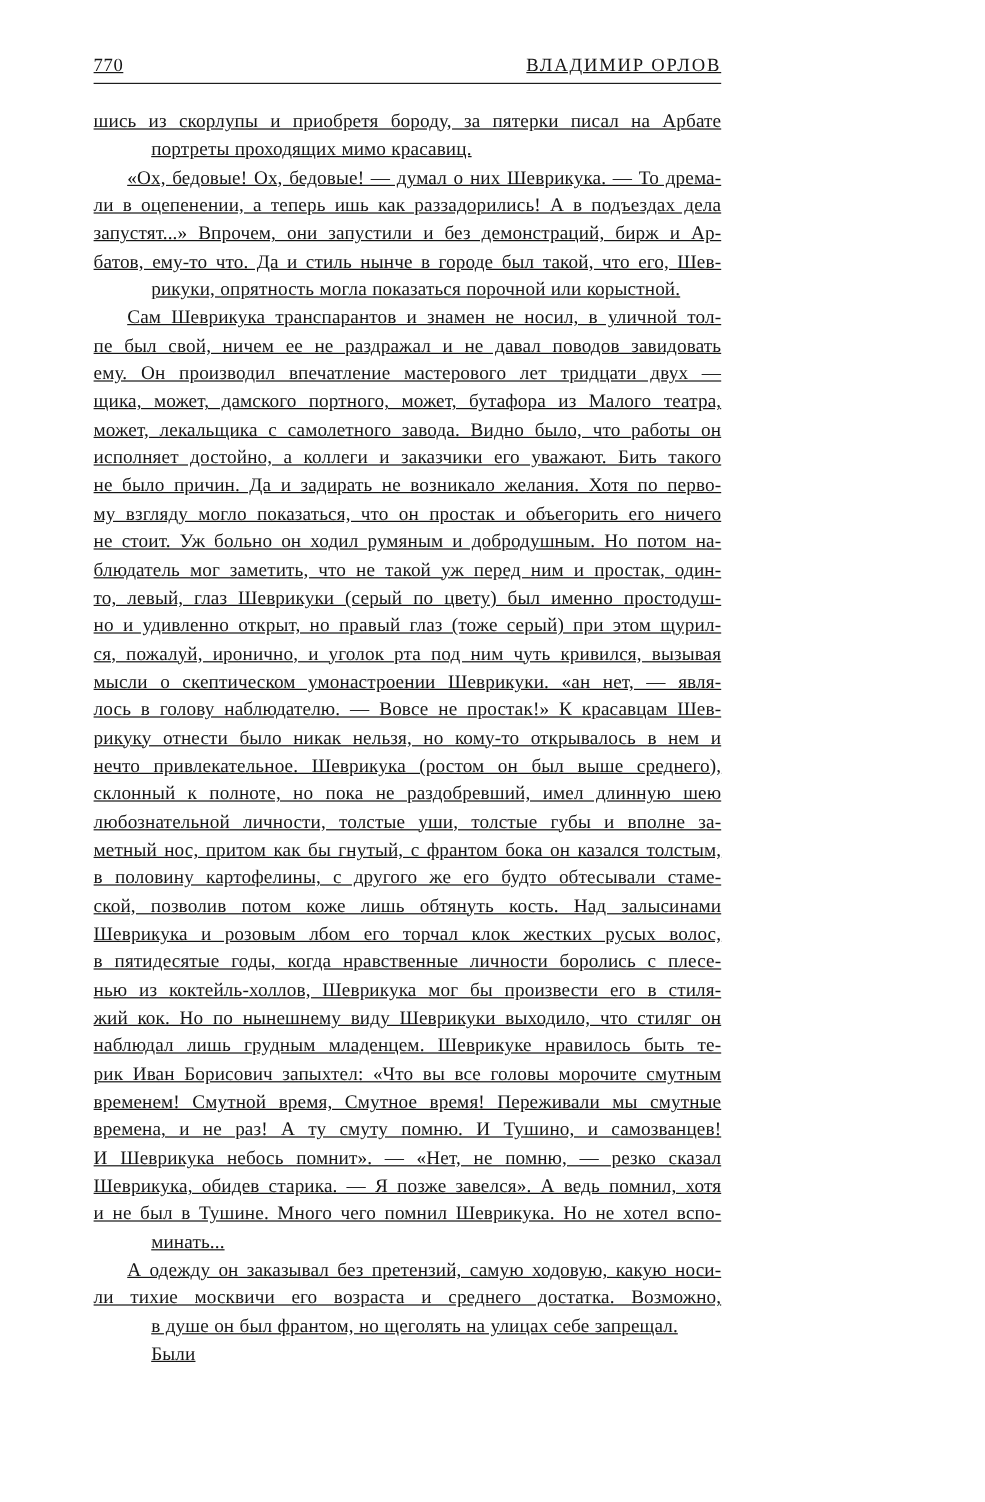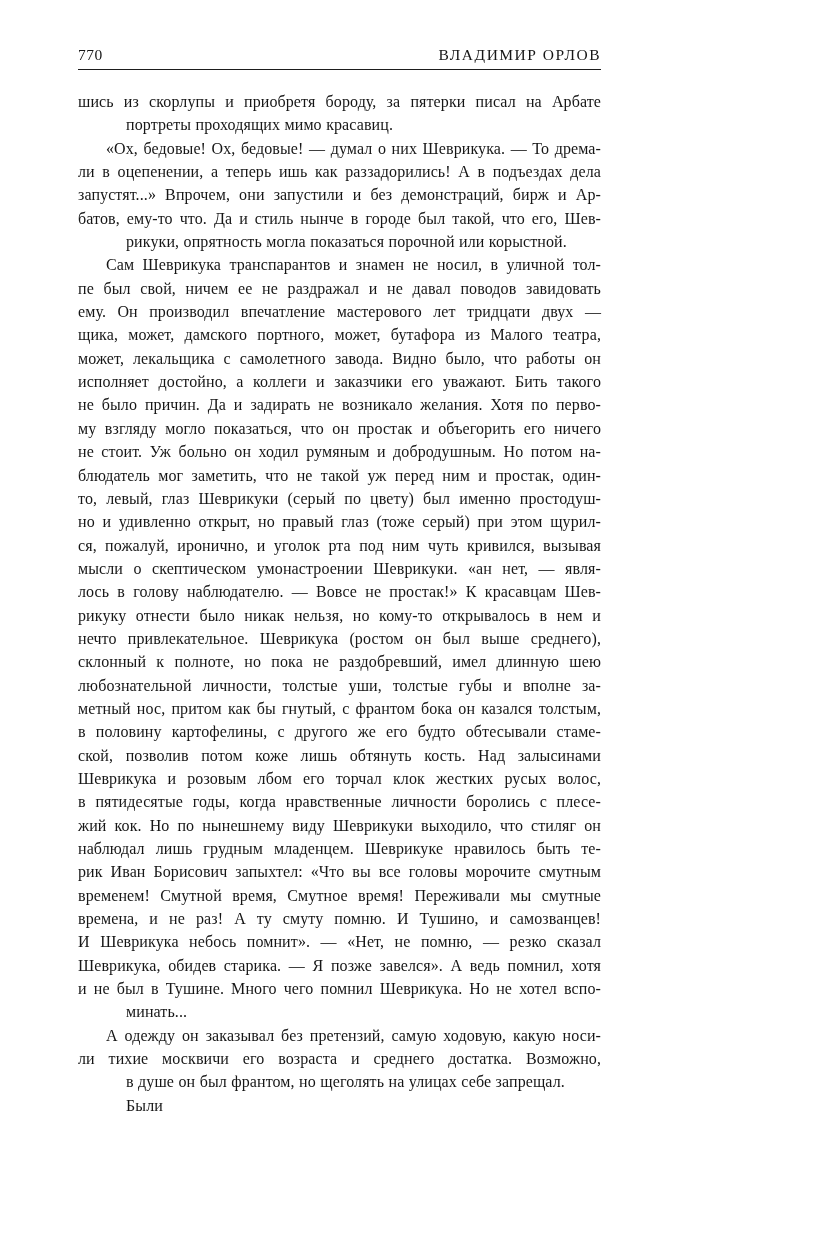--- a/index.html
+++ b/index.html
@@ -9,20 +9,21 @@
     font-family: "Liberation Serif", "DejaVu Serif", serif;
     color: #161616;
   }
   .page {
     position: relative;
     width: 677px;
     height: 1252px;
     background: #ffffff;
     padding: 46px 76px 0 78px;
     overflow: hidden;
+    text-decoration: underline;
   }
   .running-head {
     display: flex;
     justify-content: space-between;
     align-items: baseline;
     font-size: 15.5px;
     line-height: 18px;
   }
   .page-number { letter-spacing: 0.5px; }
   .author-name { letter-spacing: 1.5px; text-align: center; }
@@ -89,20 +90,21 @@
         <div class="line">лось в голову наблюдателю. — Вовсе не простак!» К красавцам Шев-</div>
         <div class="line">рикуку отнести было никак нельзя, но кому-то открывалось в нем и</div>
         <div class="line">нечто привлекательное. Шеврикука (ростом он был выше среднего),</div>
         <div class="line">склонный к полноте, но пока не раздобревший, имел длинную шею</div>
         <div class="line">любознательной личности, толстые уши, толстые губы и вполне за-</div>
         <div class="line">метный нос, притом как бы гнутый, с франтом бока он казался толстым,</div>
         <div class="line">в половину картофелины, с другого же его будто обтесывали стаме-</div>
         <div class="line">ской, позволив потом коже лишь обтянуть кость. Над залысинами</div>
         <div class="line">Шеврикука и розовым лбом его торчал клок жестких русых волос,</div>
         <div class="line">в пятидесятые годы, когда нравственные личности боролись с плесе-</div>
+        <div class="line">нью из коктейль-холлов, Шеврикука мог бы произвести его в стиля-</div>
         <div class="line">жий кок. Но по нынешнему виду Шеврикуки выходило, что стиляг он</div>
         <div class="line">наблюдал лишь грудным младенцем. Шеврикуке нравилось быть те-</div>
         <div class="line">рик Иван Борисович запыхтел: «Что вы все головы морочите смутным</div>
         <div class="line">временем! Смутной время, Смутное время! Переживали мы смутные</div>
         <div class="line">времена, и не раз! А ту смуту помню. И Тушино, и самозванцев!</div>
         <div class="line">И Шеврикука небось помнит». — «Нет, не помню, — резко сказал</div>
         <div class="line">Шеврикука, обидев старика. — Я позже завелся». А ведь помнил, хотя</div>
         <div class="line">и не был в Тушине. Много чего помнил Шеврикука. Но не хотел вспо-</div>
         <div class="line last">минать...</div>
       </div>

